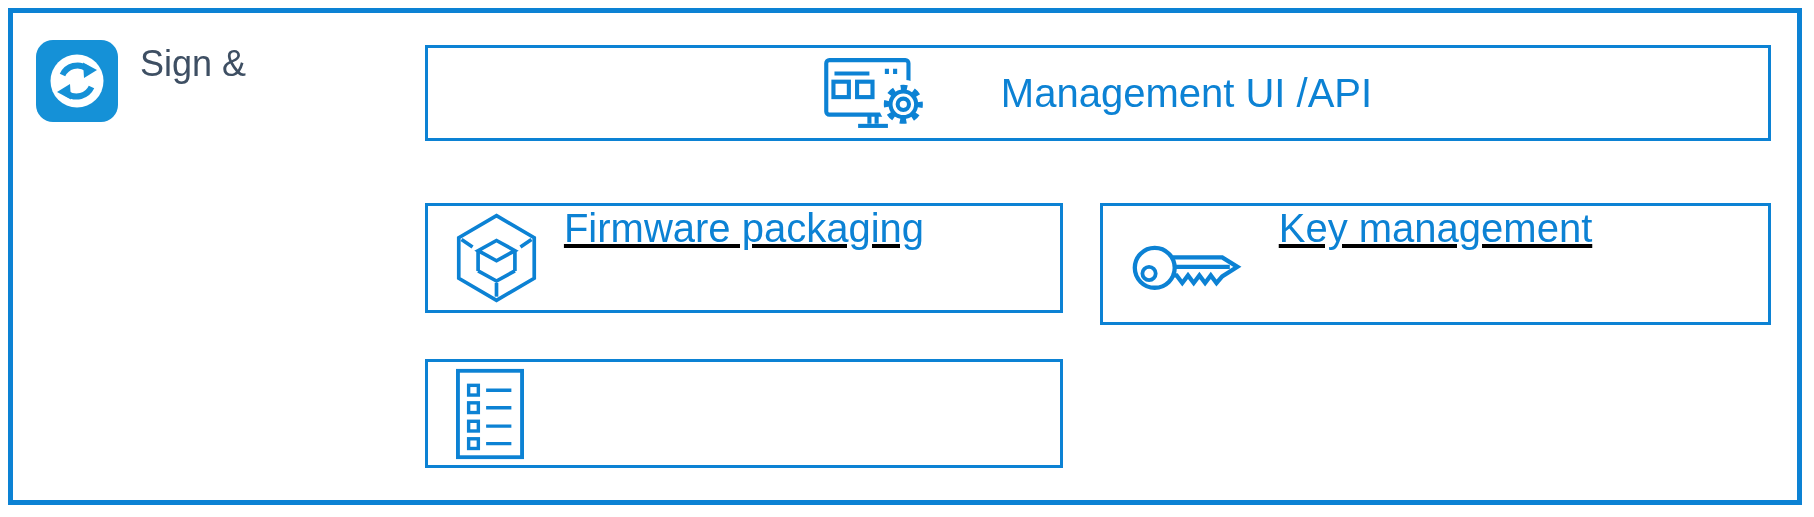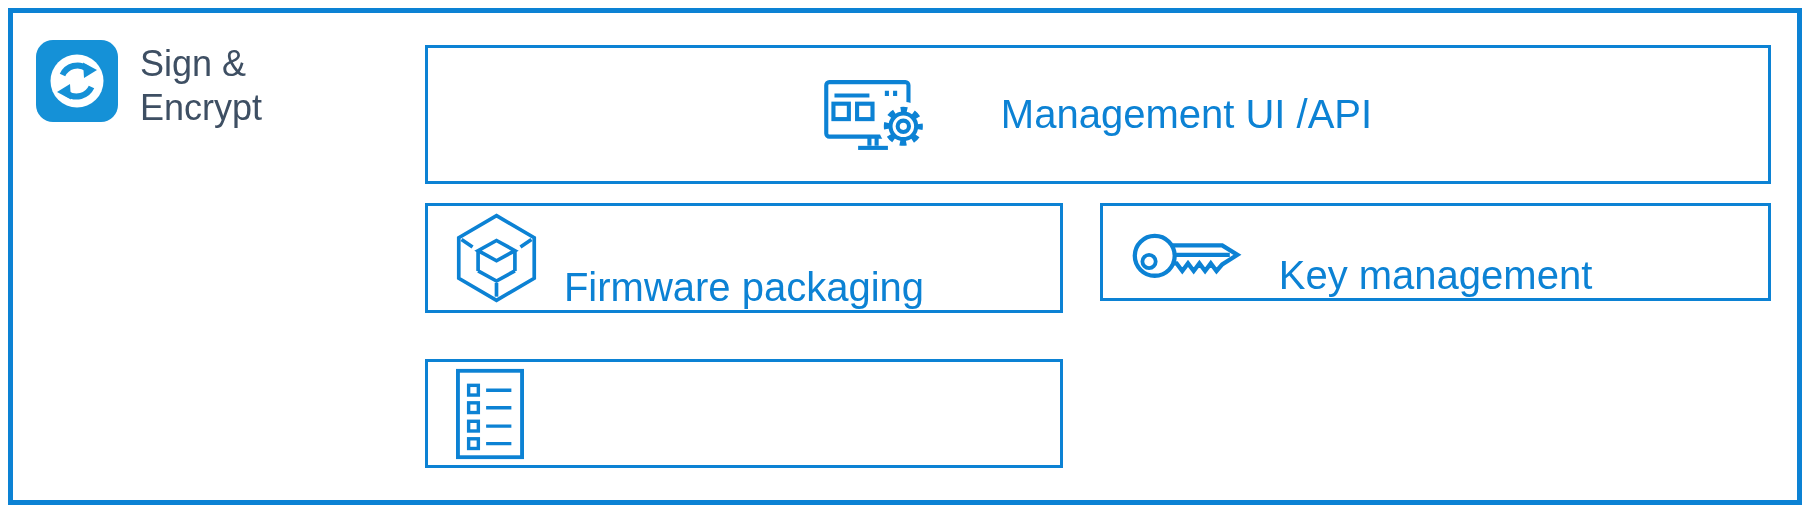--- a/index.html
+++ b/index.html
@@ -45,35 +45,35 @@
     background:var(--background);
   }
   .box-label{
     color:var(--accent);
     font-size:40px;
     white-space:nowrap;
   }
   .box-icon{ color:var(--accent); flex:0 0 auto; }
   
   .box-management{
-    left:425px; top:45px; width:1346px; height:139px;
+    left:425px; top:45px; width:1346px; height:96px;
     display:flex; align-items:center; justify-content:center; gap:43px;
   }
   
-  .box-small{ display:flex; align-items:flex-end; }
+  .box-small{ display:flex; align-items:flex-start;text-decoration:underline; }
   .box-small .icon-slot{
     position:absolute; left:28px; top:50%;
     transform:translateY(-50%);
     display:flex; align-items:center;
   }
   .box-small .label-slot{
     width:100%; text-align:center;
   }
   .box-firmware{ left:425px;  top:203px; width:638px; height:110px; }
-  .box-key     { left:1100px; top:203px; width:671px; height:98px; }
+  .box-key     { left:1100px; top:203px; width:671px; height:122px; }
   .box-audit   { left:425px;  top:359px; width:638px; height:109px; }
   .box-access  { left:1100px; top:359px; width:671px; height:109px; }
   svg{ display:block; }
 </style>
 </head>
 <body>
 
 <div class="stage">
 
   <div class="outer-frame"></div>
@@ -84,21 +84,20 @@
       <circle cx="41" cy="41" r="26.5" fill="#ffffff"></circle>
       <g stroke="var(--tile)" stroke-width="6" fill="none">
         <path d="M26.5,35 A16.5,16.5 0 0 1 51,28.5"></path>
         <path d="M55.5,47 A16.5,16.5 0 0 1 31,53.5"></path>
       </g>
       <polygon points="47,22.5 61,30 48,38" fill="var(--tile)"></polygon>
       <polygon points="35,59.5 21,52 34,44" fill="var(--tile)"></polygon>
     </svg>
     <div class="brand-title">
       <div>Sign &amp;</div>
-      <div>Encrypt</div>
     </div>
   </div>
 
   <div class="box box-management">
     <svg class="box-icon" width="134" height="74" viewBox="0 0 130 72" stroke="currentColor" fill="none">
       <rect x="2" y="4" width="80" height="53" rx="3" stroke-width="4"></rect>
       <path d="M10,17 H44" stroke-width="4"></path>
       <path d="M59,15 h4 M67,15 h4" stroke-width="5"></path>
       <rect x="9" y="25" width="15" height="15" stroke-width="4"></rect>
       <rect x="32" y="25" width="15" height="15" stroke-width="4"></rect>

